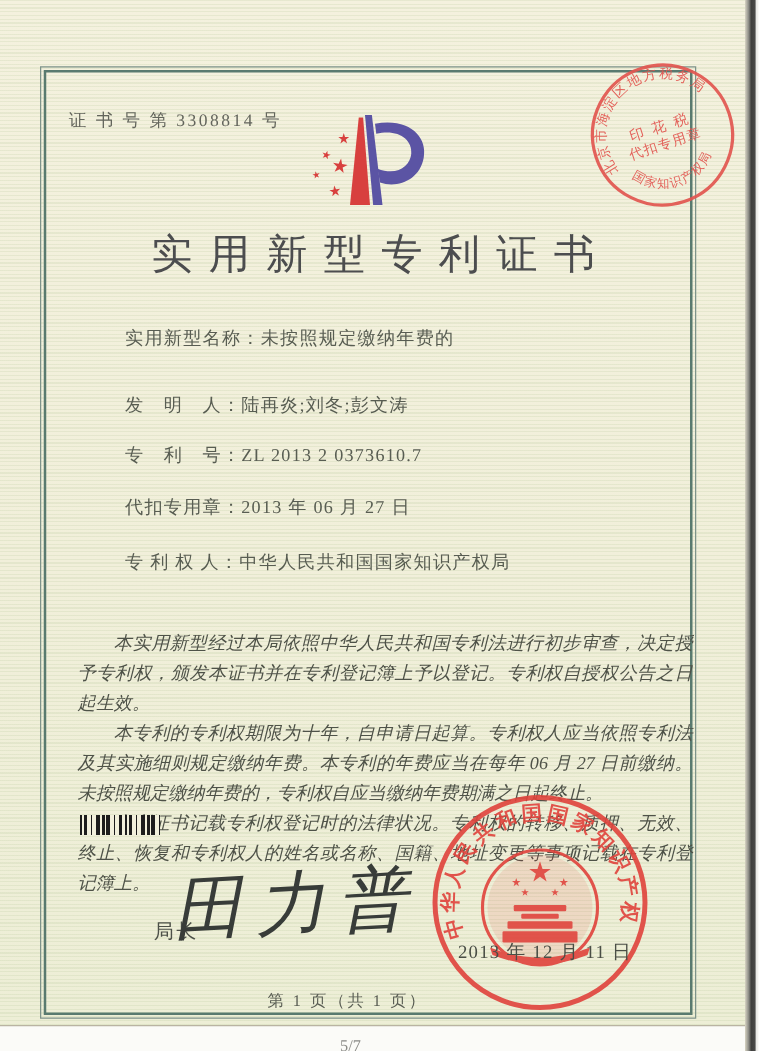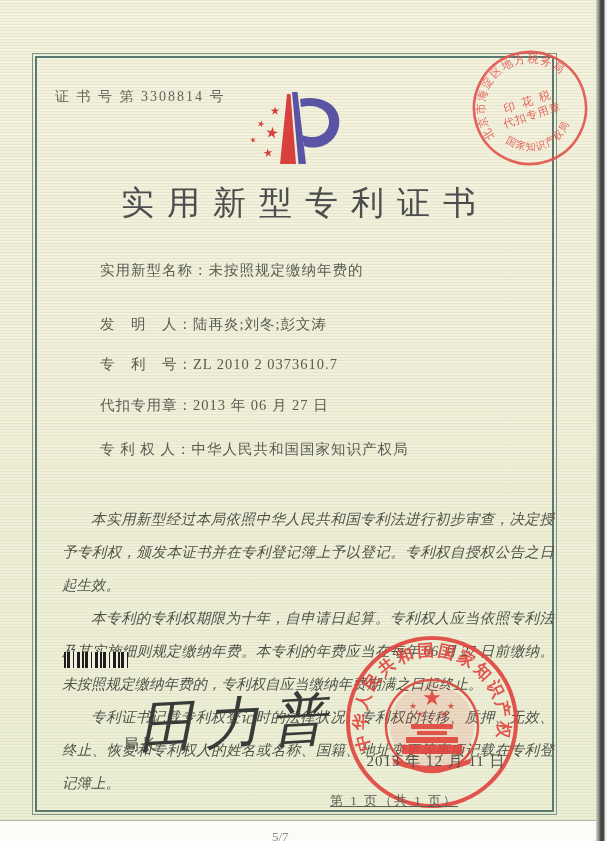--- a/index.html
+++ b/index.html
@@ -39,21 +39,21 @@
     font-size:33px; color:#4c4d4f; letter-spacing:13px; font-weight:500;
     text-indent:13px;
   }
   .field {
     position:absolute; left:63px; font-size:14.5px; color:#585d52;
     letter-spacing:1px; white-space:nowrap;
   }
   .field .lbl { letter-spacing:1px;margin-left:37px; }
   .paras {
     position:absolute; left:62px; top:503px; width:492px;
-    font-size:14.5px; line-height:33px; color:#4e5248;
+    font-size:14.5px; line-height:24px; color:#4e5248;
     font-style:italic; text-align:justify;
   }
   .paras p { text-indent:2em; }
   .barcode {
     position:absolute; left:64px; top:652px; width:64px; height:16px;
     background:repeating-linear-gradient(90deg,
       #1d1d1d 0 2px, #f2f0dc 2px 3px, #1d1d1d 3px 6px, #f2f0dc 6px 9px,
       #1d1d1d 9px 10px, #f2f0dc 10px 13px, #1d1d1d 13px 16px, #f2f0dc 16px 18px);
   }
   .sig-label {
@@ -66,22 +66,22 @@
     font-style:italic; letter-spacing:10px; transform:rotate(-3deg);
     font-weight:500;
   }
   .seal { position:absolute; left:344px; top:634px; opacity:0.9; }
   .tax-stamp { position:absolute; left:462px; top:40px; opacity:0.92; }
   .seal-date {
     position:absolute; left:348px; top:752px; width:176px; text-align:center;
     font-size:15px; color:#4a4e46; letter-spacing:1px; white-space:nowrap;
   }
   .footer {
-    position:absolute; left:98px; top:792px; width:360px; text-align:right;
-    font-size:13px; color:#5a5e54; letter-spacing:2px;text-decoration:underline;
+    position:absolute; left:98px; top:792px; width:360px; text-align:center;
+    font-size:13px; color:#5a5e54; letter-spacing:2px;
   }
   .partial-note {
     position:absolute; left:272px; top:829px; font-size:13px; color:#8a8a86;
   }
   svg text { font-family:"Liberation Serif", serif; }
 </style>
 </head>
 <body>
 
 <div class="scan">
@@ -127,21 +127,21 @@
 
     <div class="title">实用新型专利证书</div>
 
     <div class="field" style="top:261px">
       <span class="lbl">实用新型名称：</span><span>未按照规定缴纳年费的</span>
     </div>
     <div class="field" style="top:315px">
       <span class="lbl">发　明　人：</span><span>陆再炎;刘冬;彭文涛</span>
     </div>
     <div class="field" style="top:355px">
-      <span class="lbl">专　利　号：</span><span>ZL 2010 2 0373610.7</span>
+      <span class="lbl">专　利　号：</span><span>ZL 2013 2 0373610.7</span>
     </div>
     <div class="field" style="top:396px">
       <span class="lbl">代扣专用章：</span><span>2013 年 06 月 27 日</span>
     </div>
     <div class="field" style="top:440px">
       <span class="lbl">专 利 权 人：</span><span>中华人民共和国国家知识产权局</span>
     </div>
 
     <div class="paras">
       <p>本实用新型经过本局依照中华人民共和国专利法进行初步审查，决定授予专利权，颁发本证书并在专利登记簿上予以登记。专利权自授权公告之日起生效。</p>

